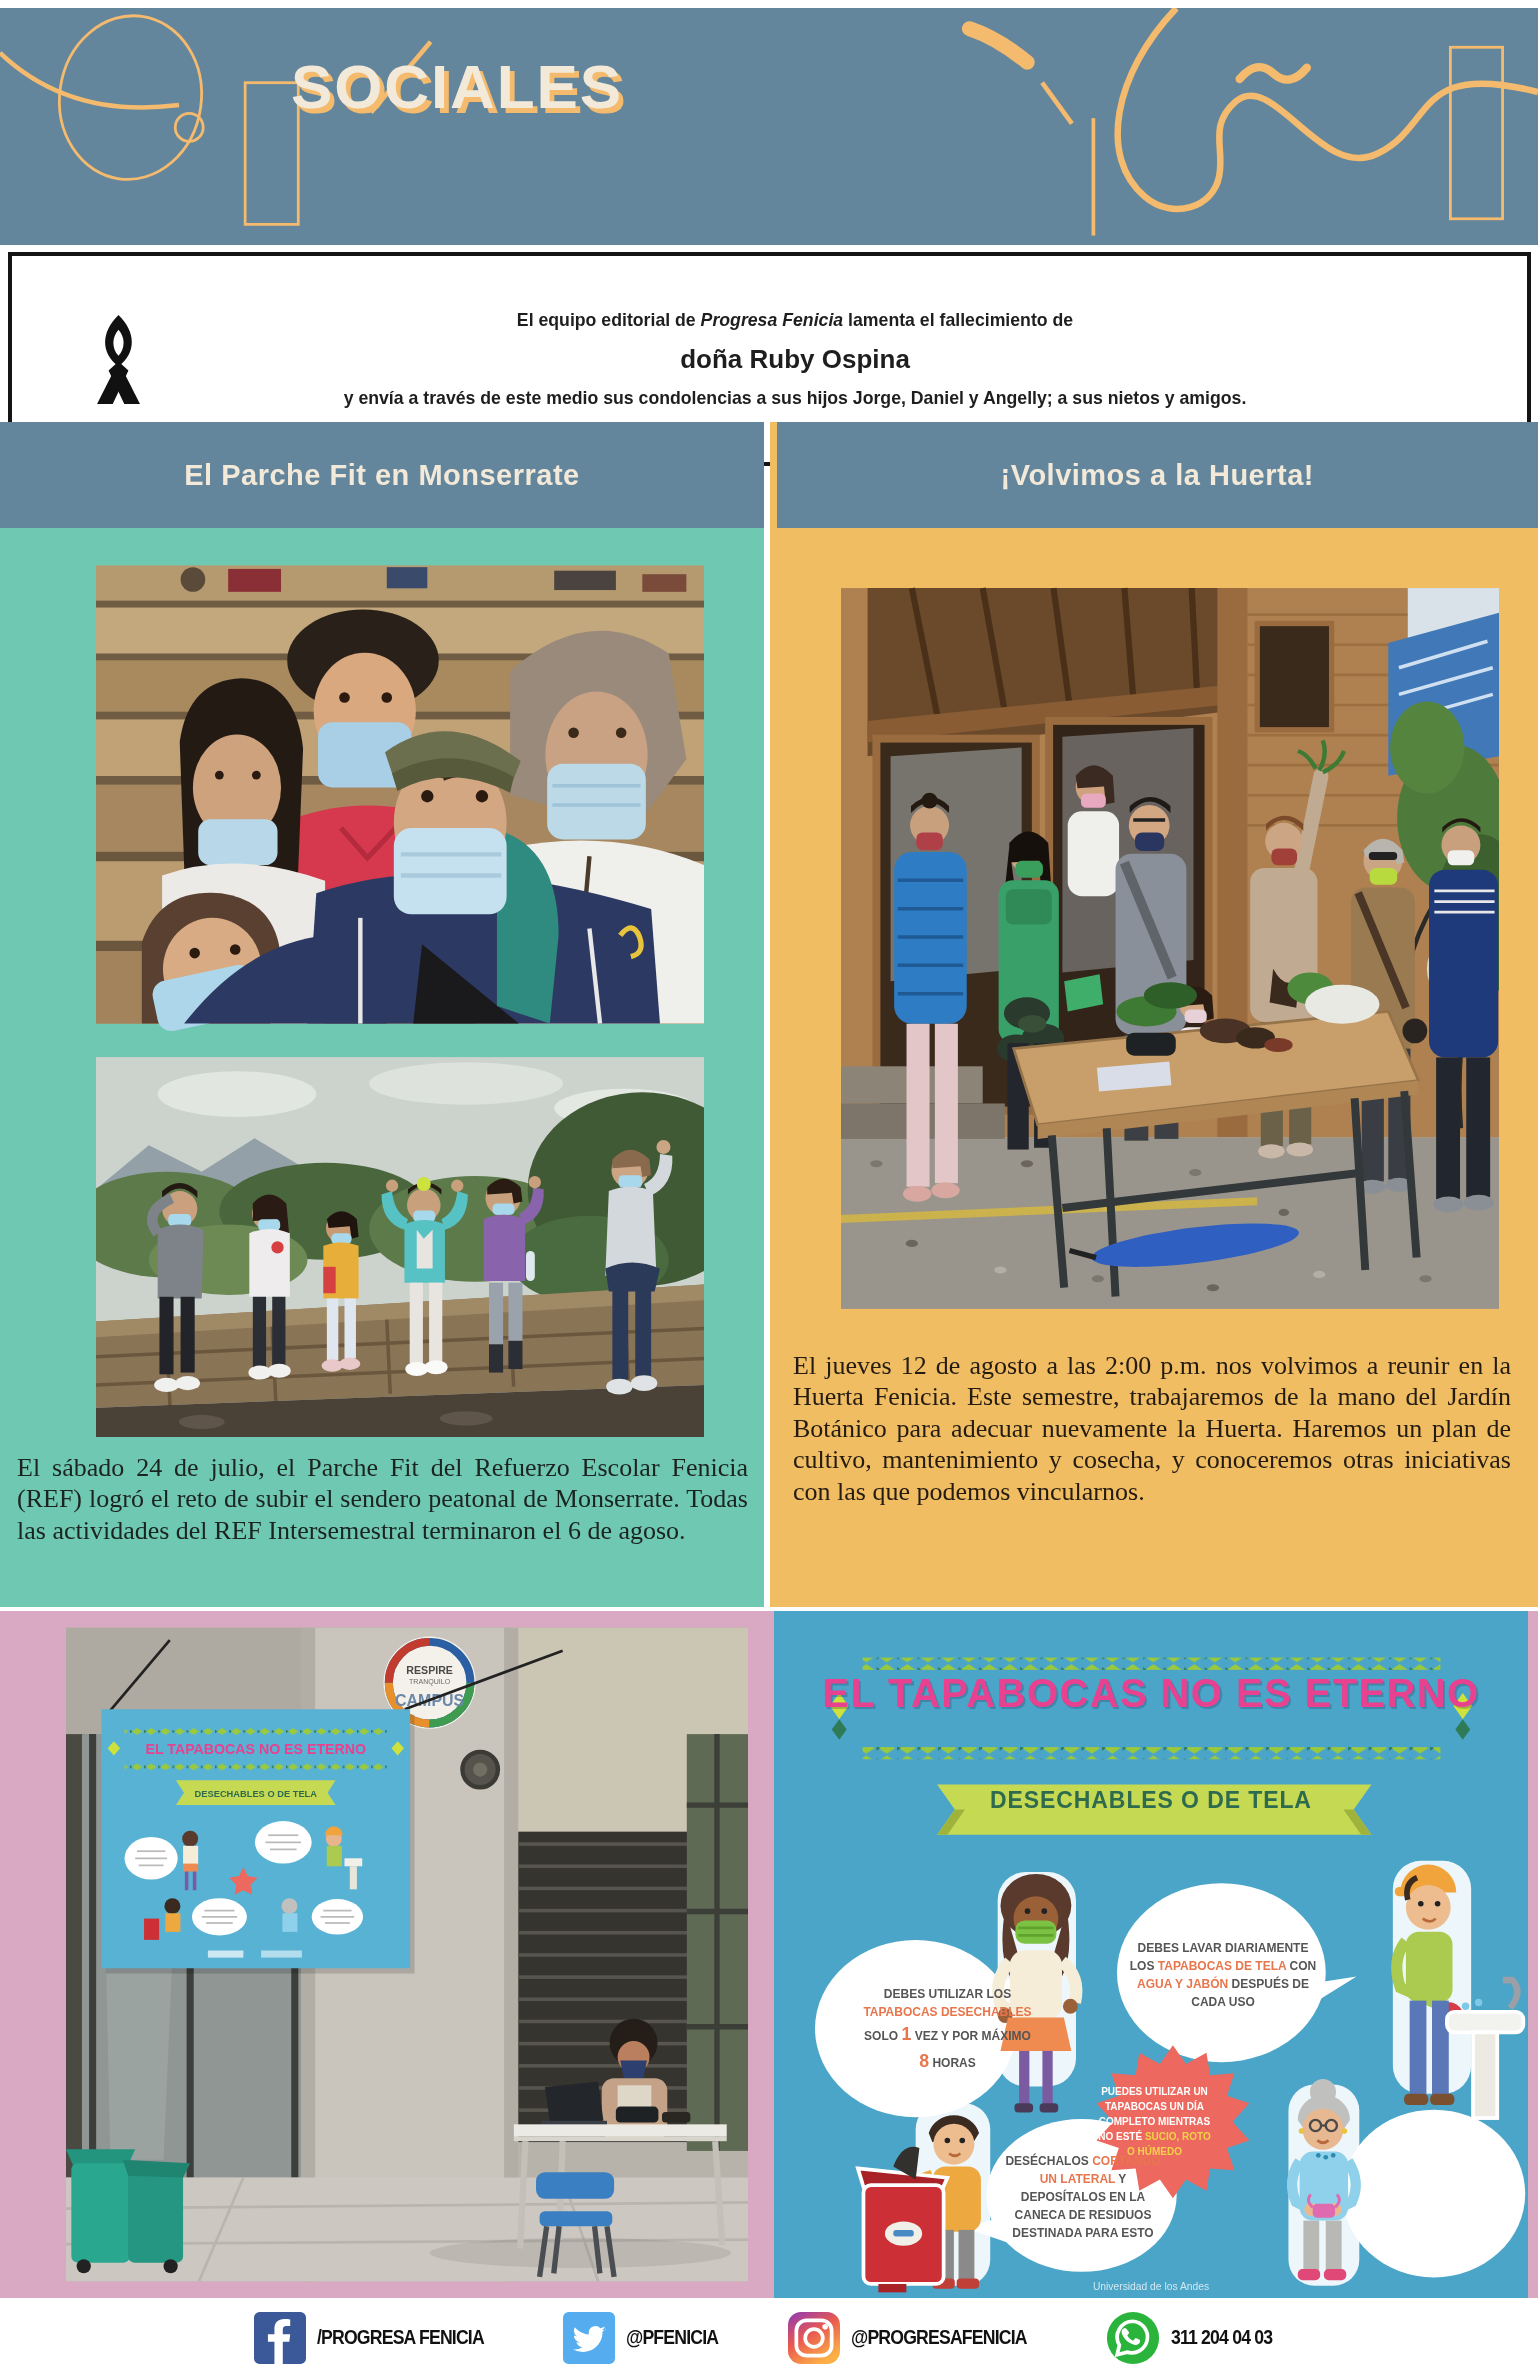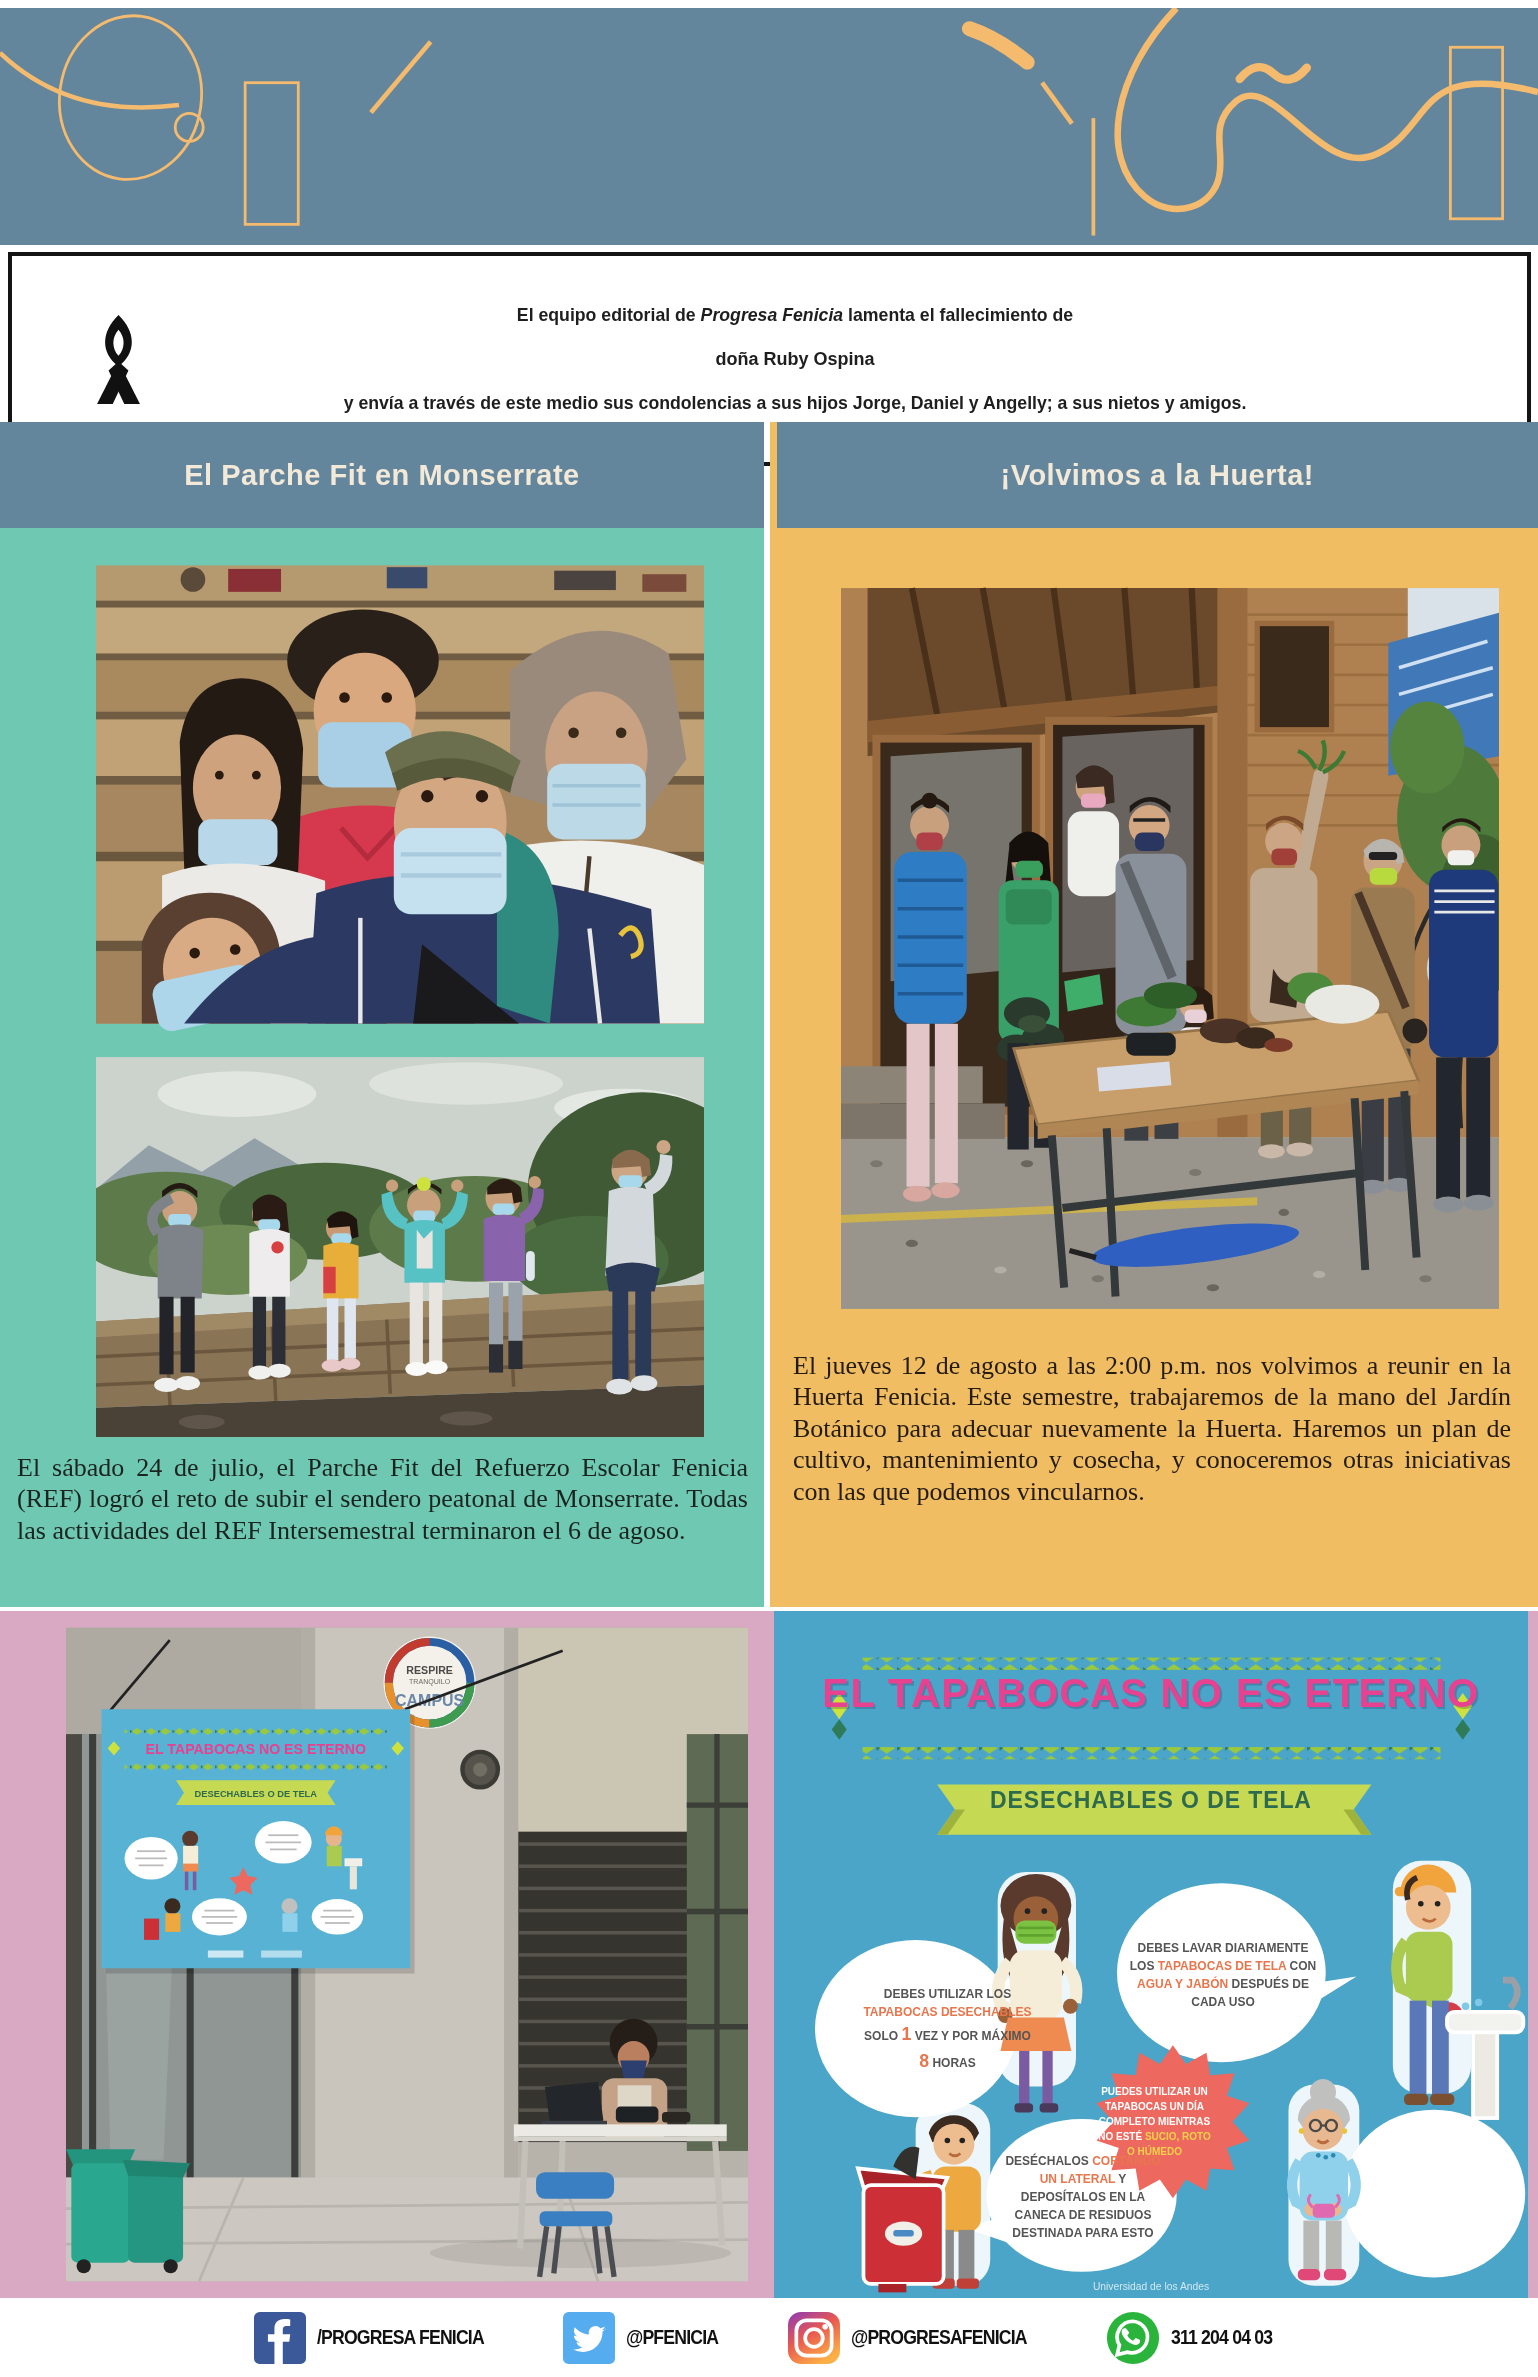--- a/index.html
+++ b/index.html
@@ -16,21 +16,21 @@
   .page-title{left:196px;top:43px;width:522px;text-align:center;
     font-size:62px;font-weight:800;letter-spacing:1.9px;color:var(--cream,#F2E9D8);
     text-shadow:4.7px 4.7px 0 var(--accent,#F4BA6D);}
   
   .obituary{left:7.5px;top:252px;width:1523px;height:214px;background:#fff;border:4.7px solid #141414;
     display:flex;align-items:center;gap:24px;}
   .ribbon-wrap{width:214px;display:flex;justify-content:center;}
   .obit-text{flex:1;text-align:center;padding-right:186px;color:var(--ink,#1e1e1e);}
   .obit-line1{font-size:17.7px;font-weight:700;}
   .obit-line1 em{font-style:italic;}
-  .obit-name{font-size:18px;font-weight:800;margin:23px 0;}
+  .obit-name{font-size:26px;font-weight:800;margin:13px 0;}
   .obit-line2{font-size:17.7px;font-weight:700;}
   
   .col-left{left:0;top:422px;width:764px;height:1185px;background:var(--teal,#6FC8B2);}
   .col-right{left:770px;top:422px;width:768px;height:1185px;background:var(--yellow,#F0BD62);}
   .band{position:absolute;top:0;height:106px;background:var(--header_bg,#64869C);
     display:flex;align-items:center;justify-content:center;}
   .col-left .band{left:0;right:0;}
   .col-right .band{left:6.5px;right:0;}
   .band h2{font-size:29px;font-weight:800;color:var(--cream,#F2E9D8);letter-spacing:0.5px;}
   .photo{position:absolute;overflow:hidden;padding-left:35px;}
@@ -73,20 +73,21 @@
       <rect x="1556" y="42" width="56" height="184"></rect>
       <path d="M0,48 C60,105 130,112 192,104" stroke-width="5"></path>
       <line x1="398" y1="112" x2="462" y2="36" stroke-width="5"></line>
       <line x1="1173" y1="118" x2="1173" y2="244" stroke-width="4"></line>
       <path d="M1040,22 q30,10 62,36" stroke-width="16" stroke-linecap="round"></path>
       <path d="M1330,76 q18,-22 36,-6 q18,16 36,-6" stroke-width="9" stroke-linecap="round"></path>
       <path d="M1262,0 C1195,70 1178,160 1228,202 C1258,228 1302,214 1308,180 C1314,150 1296,126 1326,100 C1366,66 1418,186 1478,156 C1540,126 1516,56 1650,90" stroke-width="7"></path>
       <line x1="1118" y1="80" x2="1150" y2="124" stroke-width="5"></line>
     </g>
   </svg>
+  <div class="abs page-title">SOCIALES</div>
 </div>
 
 <div class="abs obituary">
   <div class="ribbon-wrap">
     <svg width="89" height="140" viewBox="0 0 170 180">
       <path d="M85 6 C52 38 50 78 85 104 C120 78 118 38 85 6 Z M85 34 C72 48 72 70 85 84 C98 70 98 48 85 34 Z" fill="#111" fill-rule="evenodd"></path>
       <polygon points="85,95 44,176 74,176 104,112" fill="#111"></polygon>
       <polygon points="85,95 126,176 96,176 66,112" fill="#111"></polygon>
     </svg>
   </div>

